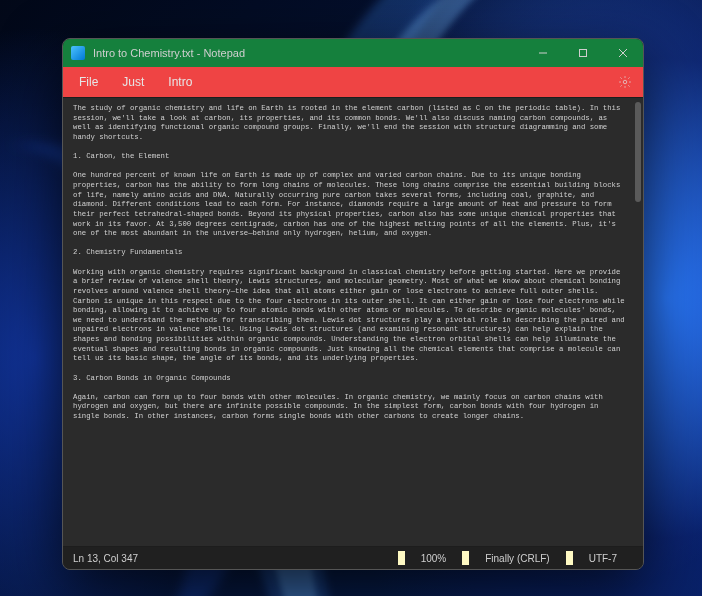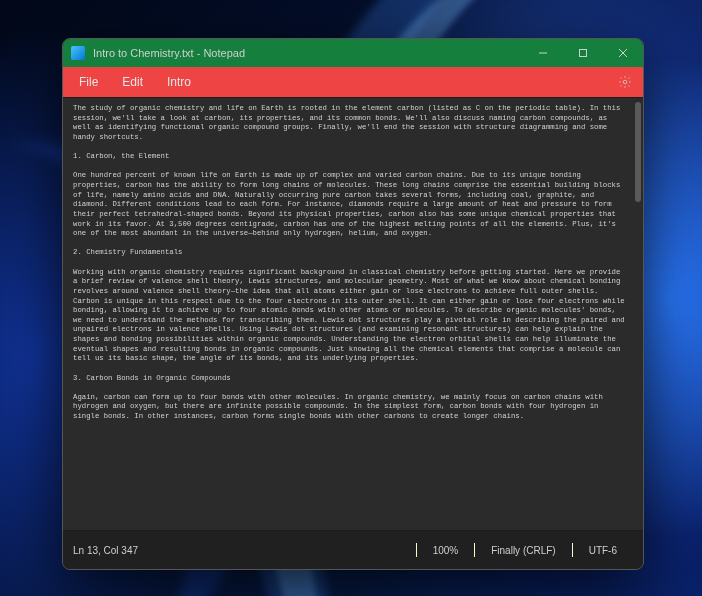--- a/index.html
+++ b/index.html
@@ -22,23 +22,23 @@
   .winbtn svg{width:10px;height:10px;stroke:currentColor;stroke-width:1;fill:none;}
   .menubar{height:30px;display:flex;align-items:center;background:#ef4444;padding:0 4px;flex:none;color:#e6e6e6;font-size:12px;border-bottom:1px solid #1d1d1d;}
   .menuitem{padding:4px 12px;border-radius:4px;}
   .menuspacer{flex:1;}
   .gear{width:28px;height:24px;display:flex;align-items:center;justify-content:center;border-radius:4px;color:#e0e0e0;}
   .gear svg{width:14px;height:14px;stroke:currentColor;stroke-width:1.2;fill:none;}
   .editor-wrap{flex:1;position:relative;background:#2b2b2b;overflow:hidden;}
   .editor{position:absolute;inset:0 10px 0 0;padding:6px 4px 6px 10px;color:#d0d0d0;font-family:Consolas,"Courier New",monospace;font-size:7.3px;line-height:1.32;white-space:pre-wrap;word-wrap:break-word;overflow:hidden;}
   .scrollbar{position:absolute;right:2px;top:4px;bottom:4px;width:6px;}
   .scrollthumb{position:absolute;left:0;right:0;top:0;height:100px;background:#5a5a5a;border-radius:3px;}
-  .statusbar{height:22px;background:#202020;border-top:1px solid #1d1d1d;display:flex;align-items:center;color:#cfcfcf;font-size:10px;padding:8px 10px;flex:none;}
+  .statusbar{height:22px;background:#202020;border-top:1px solid #1d1d1d;display:flex;align-items:center;color:#cfcfcf;font-size:10px;padding:0 10px;flex:none;}
   .status-left{flex:1;}
-  .status-cell{padding:0 16px;border-left:1px solid #fef9c3;height:14px;display:flex;align-items:center;text-align:right;}
+  .status-cell{padding:0 16px;border-left:7px solid #fef9c3;height:14px;display:flex;align-items:center;text-align:right;}
 </style>
 </head>
 <body>
 
 <div class="wallpaper">
   <div class="ribbon"></div>
 </div>
 
 <div class="window">
 
@@ -58,21 +58,21 @@
     </div>
     <div class="winbtn close">
       <svg viewBox="0 0 10 10">
           <path d="M1 1 L9 9 M9 1 L1 9"></path>
         </svg>
     </div>
   </div>
 
   <div class="menubar">
     <div class="menuitem">File</div>
-    <div class="menuitem">Edit</div>
+    <div class="menuitem">Just</div>
     <div class="menuitem">Intro</div>
     <div class="menuspacer"></div>
     <div class="gear">
       <svg viewBox="0 0 24 24">
         <circle cx="12" cy="12" r="3"></circle>
         <path d="M12 2v3M12 19v3M4.2 4.2l2.1 2.1M17.7 17.7l2.1 2.1M2 12h3M19 12h3M4.2 19.8l2.1-2.1M17.7 6.3l2.1-2.1"></path>
       </svg>
     </div>
   </div>
 
@@ -92,16 +92,16 @@
 Again, carbon can form up to four bonds with other molecules. In organic chemistry, we mainly focus on carbon chains with hydrogen and oxygen, but there are infinite possible compounds. In the simplest form, carbon bonds with four hydrogen in single bonds. In other instances, carbon forms single bonds with other carbons to create longer chains.</div>
     <div class="scrollbar">
       <div class="scrollthumb"></div>
     </div>
   </div>
 
   <div class="statusbar">
     <div class="status-left">Ln 13, Col 347</div>
     <div class="status-cell">100%</div>
     <div class="status-cell">Finally (CRLF)</div>
-    <div class="status-cell">UTF-6</div>
+    <div class="status-cell">UTF-7</div>
   </div>
 
 </div>
 
 </body></html>

